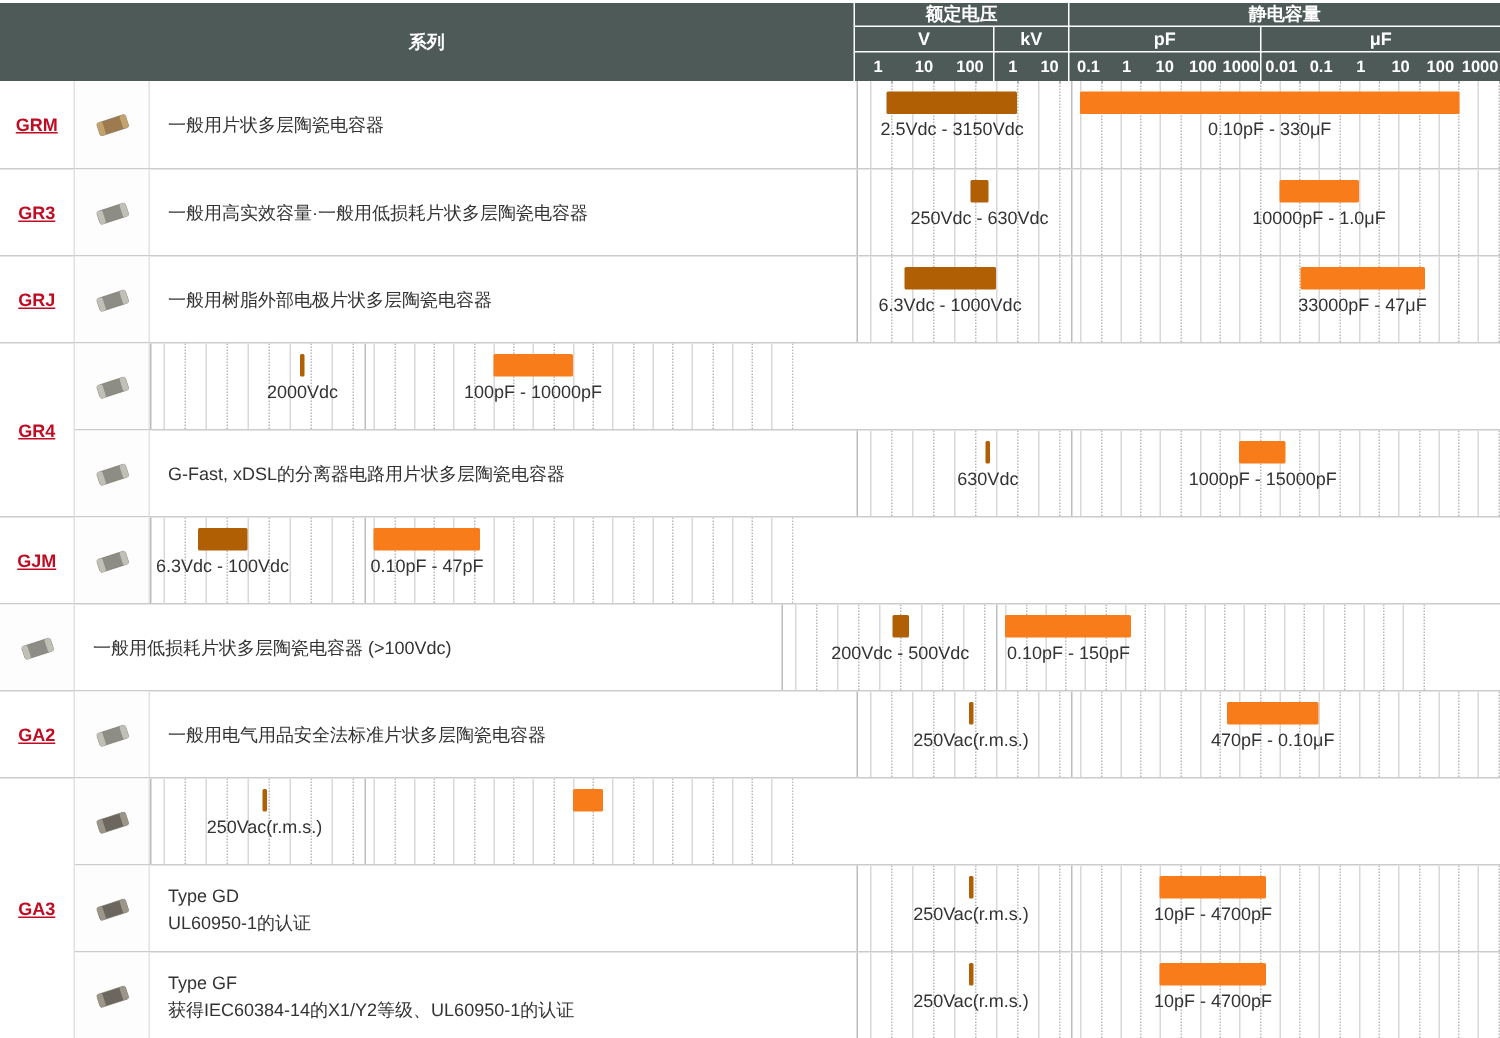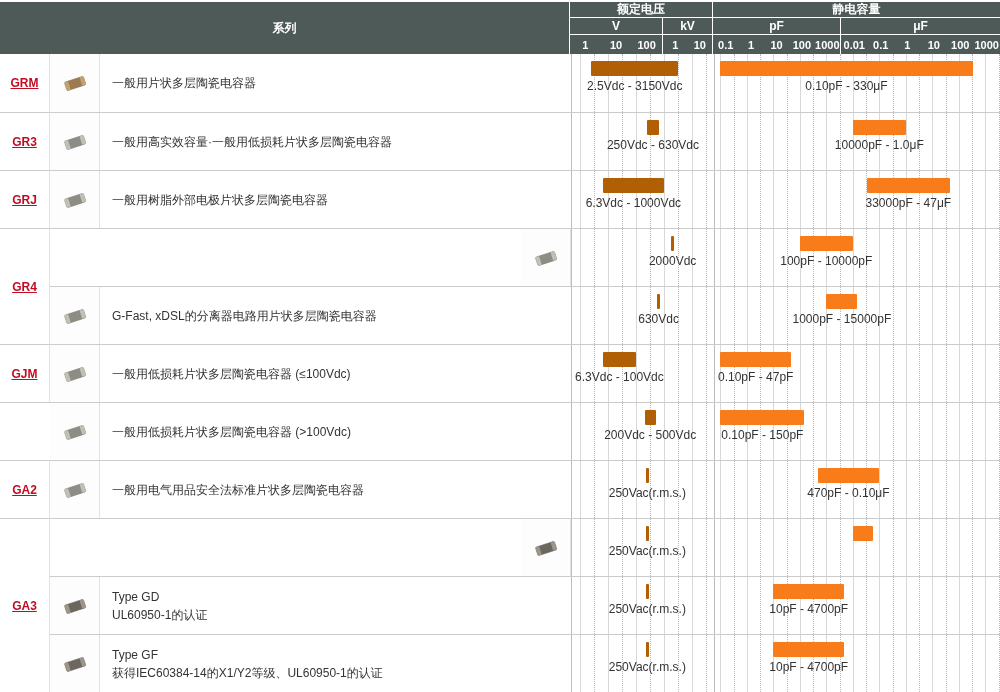--- a/index.html
+++ b/index.html
@@ -21,21 +21,21 @@
   .hunit { font-size:12px; }
   .hticks { display:flex; align-items:center; }
   .hticks span { flex:1; text-align:center; font-size:11px; font-weight:bold; color:#fff; }
   
   .tbody { width:1000px; }
   .group { display:flex; }
   .series-cell { width:50px; border-right:1px solid #e2e2e2; display:flex; align-items:center; justify-content:center; border-top:1px solid #cccccc; }
   .group.first .series-cell { border-top:none; }
   .series-link { color:var(--link-color,#c00c23); font-weight:bold; font-size:12px; text-decoration:underline; cursor:pointer; }
   .rows { flex:1; display:flex; flex-direction:column; }
-  .row { display:flex; height:58px; border-top:1px solid #cccccc;justify-content:flex-end; }
+  .row { display:flex; height:58px; border-top:1px solid #cccccc; }
   .group.first .row.r0 { border-top:none; }
   .cell.img { width:50px; border-right:1px solid #e2e2e2; display:flex; align-items:center; justify-content:center; background:#fdfdfd; }
   .cell.desc { width:471px; padding:0 10px 0 12px; display:flex; flex-direction:column; justify-content:center; font-size:12px; color:#333; line-height:18px; }
   .cell.chart { width:429px; position:relative; border-left:1px solid #bdbdbd; overflow:hidden; }
   .gridline { position:absolute; top:0; bottom:0; width:1px; background:#d8d8d8; }
   .gridline.dotted { width:0; background:none; border-left:1px dotted #b9b9b9; }
   .zone-divider { position:absolute; top:0; bottom:0; left:142px; width:1px; background:#bdbdbd; }
   .rbar { position:absolute; top:7px; height:15px; border-radius:1px; }
   .blabel { position:absolute; top:25px; transform:translateX(-50%); font-size:12px; color:#333; white-space:nowrap; }
   .chip { display:inline-block; line-height:0; }
@@ -392,23 +392,20 @@
           <div class="row r0">
             <div class="cell img">
               <span class="chip"><svg width="28" height="20" viewBox="0 0 28 20" xmlns="http://www.w3.org/2000/svg">
                   <g transform="rotate(-18 14 10)">
                     <rect x="4" y="6" width="20" height="9" rx="1.5" fill="#8d8d85" stroke="#7a7466" stroke-width="0.4"></rect>
                     <rect x="4" y="6" width="4" height="9" rx="1" fill="#c0c0b7"></rect>
                     <rect x="20" y="6" width="4" height="9" rx="1" fill="#c0c0b7"></rect>
                   </g>
                 </svg></span>
             </div>
-            <div class="cell desc">
-              <div class="desc-line">一般用低损耗片状多层陶瓷电容器 (≤100Vdc)</div>
-            </div>
             <div class="cell chart">
               <div class="gridline" style="left: 8.2px;"></div>
               <div class="gridline dotted" style="left: 22.2px;"></div>
               <div class="gridline" style="left: 36.2px;"></div>
               <div class="gridline dotted" style="left: 50.2px;"></div>
               <div class="gridline" style="left: 64.2px;"></div>
               <div class="gridline dotted" style="left: 78.2px;"></div>
               <div class="gridline" style="left: 92.2px;"></div>
               <div class="gridline dotted" style="left: 106.2px;"></div>
               <div class="gridline" style="left: 120.2px;"></div>

